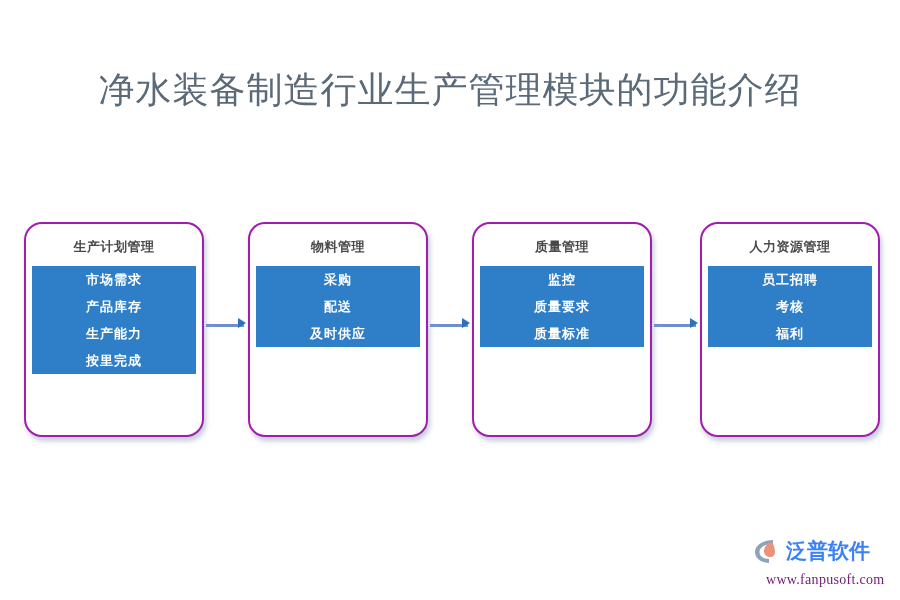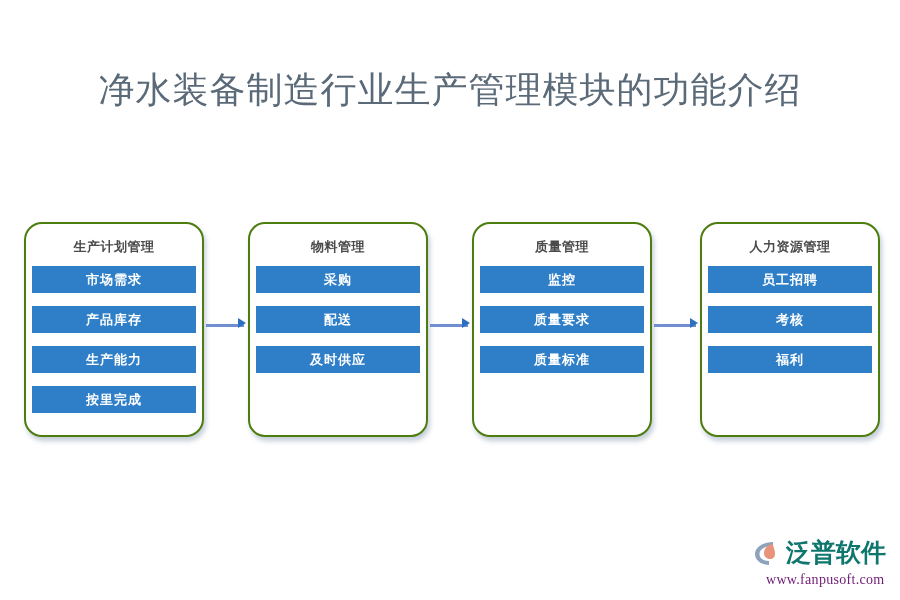--- a/index.html
+++ b/index.html
@@ -25,21 +25,21 @@
 
   
   .flow{
     position:absolute;left:0;top:222px;width:900px;height:216px;
   }
 
   .card{
     position:absolute;top:0;
     width:180px;height:215px;
     background:#ffffff;
-    border:2px solid #4d7c0f;
+    border:2px solid #a21caf;
     border-radius:18px;
     box-sizing:border-box;
     box-shadow:2px 4px 5px rgba(60,90,130,0.30);
   }
   .card.c0{left:24px;}
   .card.c1{left:248px;border-radius:17px;}
   .card.c2{left:472px;}
   .card.c3{left:700px;}
 
   .card-header{
@@ -50,21 +50,20 @@
     color:#4a4a4a;
     letter-spacing:0.5px;
     white-space:nowrap;
   }
 
   .bars{
     position:absolute;left:6px;top:42px;width:164px;
   }
   .bar{
     height:27px;
-    margin-bottom:13px;
     background:#2e7fc8;
     color:#ffffff;
     font-size:13px;
     font-weight:bold;
     letter-spacing:1px;
     display:flex;align-items:center;justify-content:center;
     white-space:nowrap;
   }
   .bar:last-child{margin-bottom:4px;}
 
@@ -93,22 +92,22 @@
   }
   .wm-row{
     position:absolute;left:0;top:0;
     display:flex;align-items:center;
   }
   .wm-logo{
     width:30px;height:30px;margin-right:4px;position:relative;
   }
   .wm-text{
     font-family:"Liberation Serif","DejaVu Serif",serif;
-    font-size:25px;font-weight:bold;
-    color:#0f766e;
+    font-size:21px;font-weight:bold;
+    color:#3b82f6;
     letter-spacing:0px;
     white-space:nowrap;
   }
   .wm-url{
     position:absolute;left:14px;top:36px;
     font-family:"Liberation Serif","DejaVu Serif",serif;
     font-size:14px;
     color:#701a75;
     letter-spacing:0.3px;
     white-space:nowrap;

